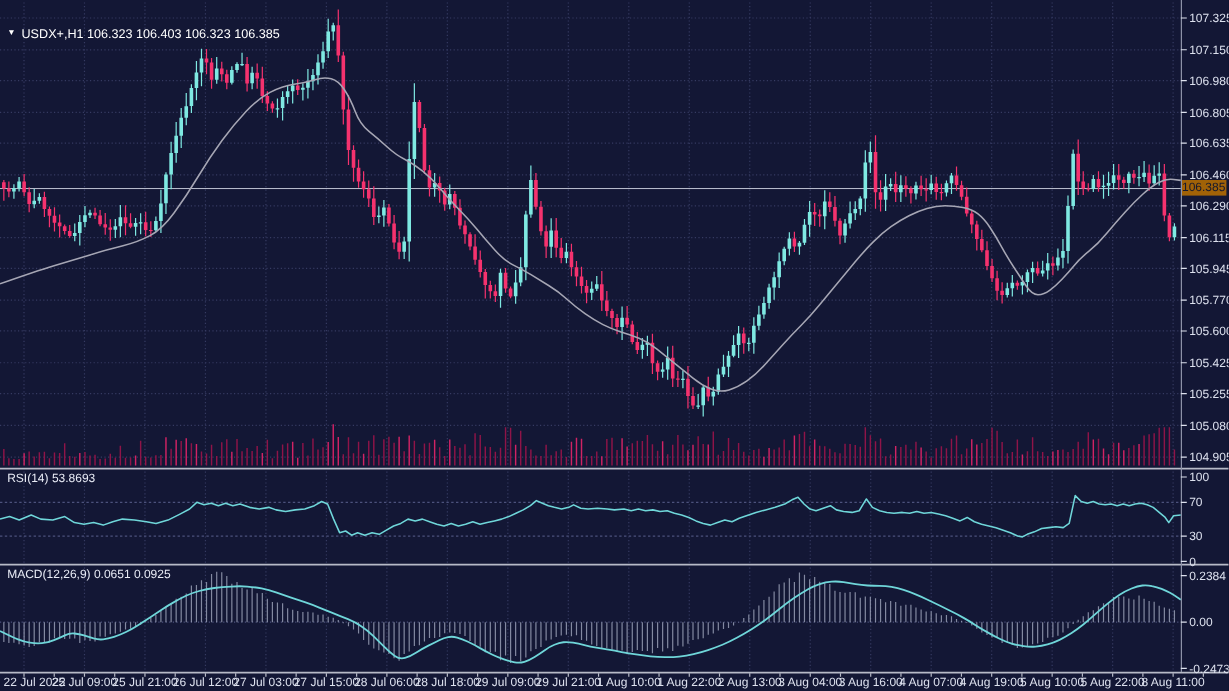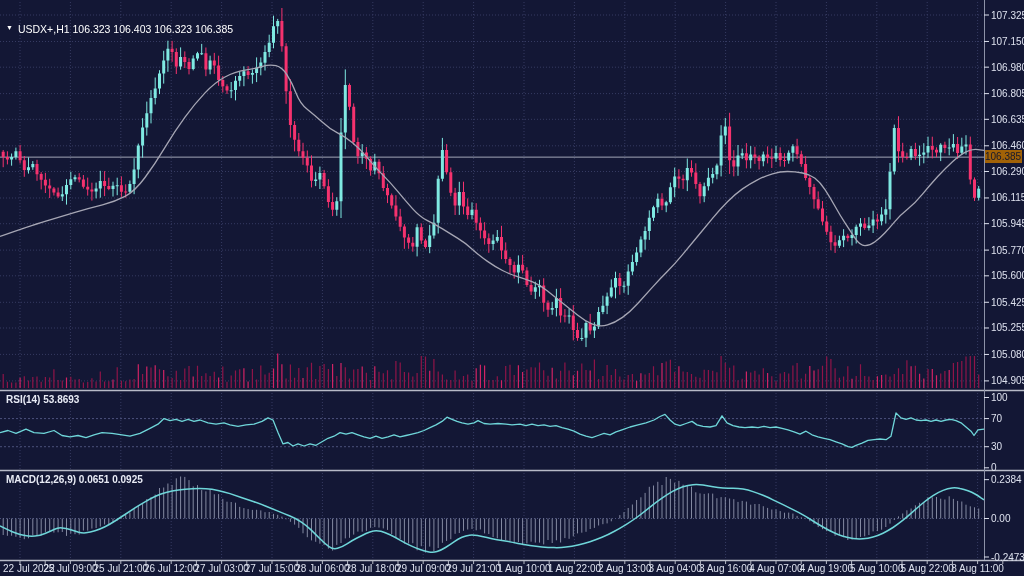--- a/index.html
+++ b/index.html
@@ -2,21 +2,21 @@
 <html><head>
 <meta charset="utf-8">
 <style>
   html,body{margin:0;padding:0;background:#0c0f24;}
   .screen{position:relative;width:1024px;height:576px;background:#131735;overflow:hidden;
           font-family:"Liberation Sans",sans-serif;}
   svg{position:absolute;left:0;top:0;}
   .overlay{position:absolute;color:#e8ebf5;font-size:10.5px;white-space:nowrap;}
   .title{left:6px;top:3px;display:flex;align-items:flex-start;gap:5px;color:#ffffff;margin-top:20px;}
   .tri{font-size:7px;color:#ffffff;line-height:10px;}
-  .ind-label{font-size:10px;color:#e8ebf5;font-weight:bold;}
+  .ind-label{font-size:10px;color:#e8ebf5;}
   .badge{left:985px;top:150px;width:37px;height:13px;background:#a16207;color:#15182e;
          font-size:10px;line-height:13px;text-align:left;}
 </style>
 </head>
 <body>
 
 <div class="screen">
   <svg id="plot" width="1024" height="576" viewBox="0 0 1024 576">
       <rect x="0" y="0" width="1024" height="576" fill="#131735"></rect>
       <g>

